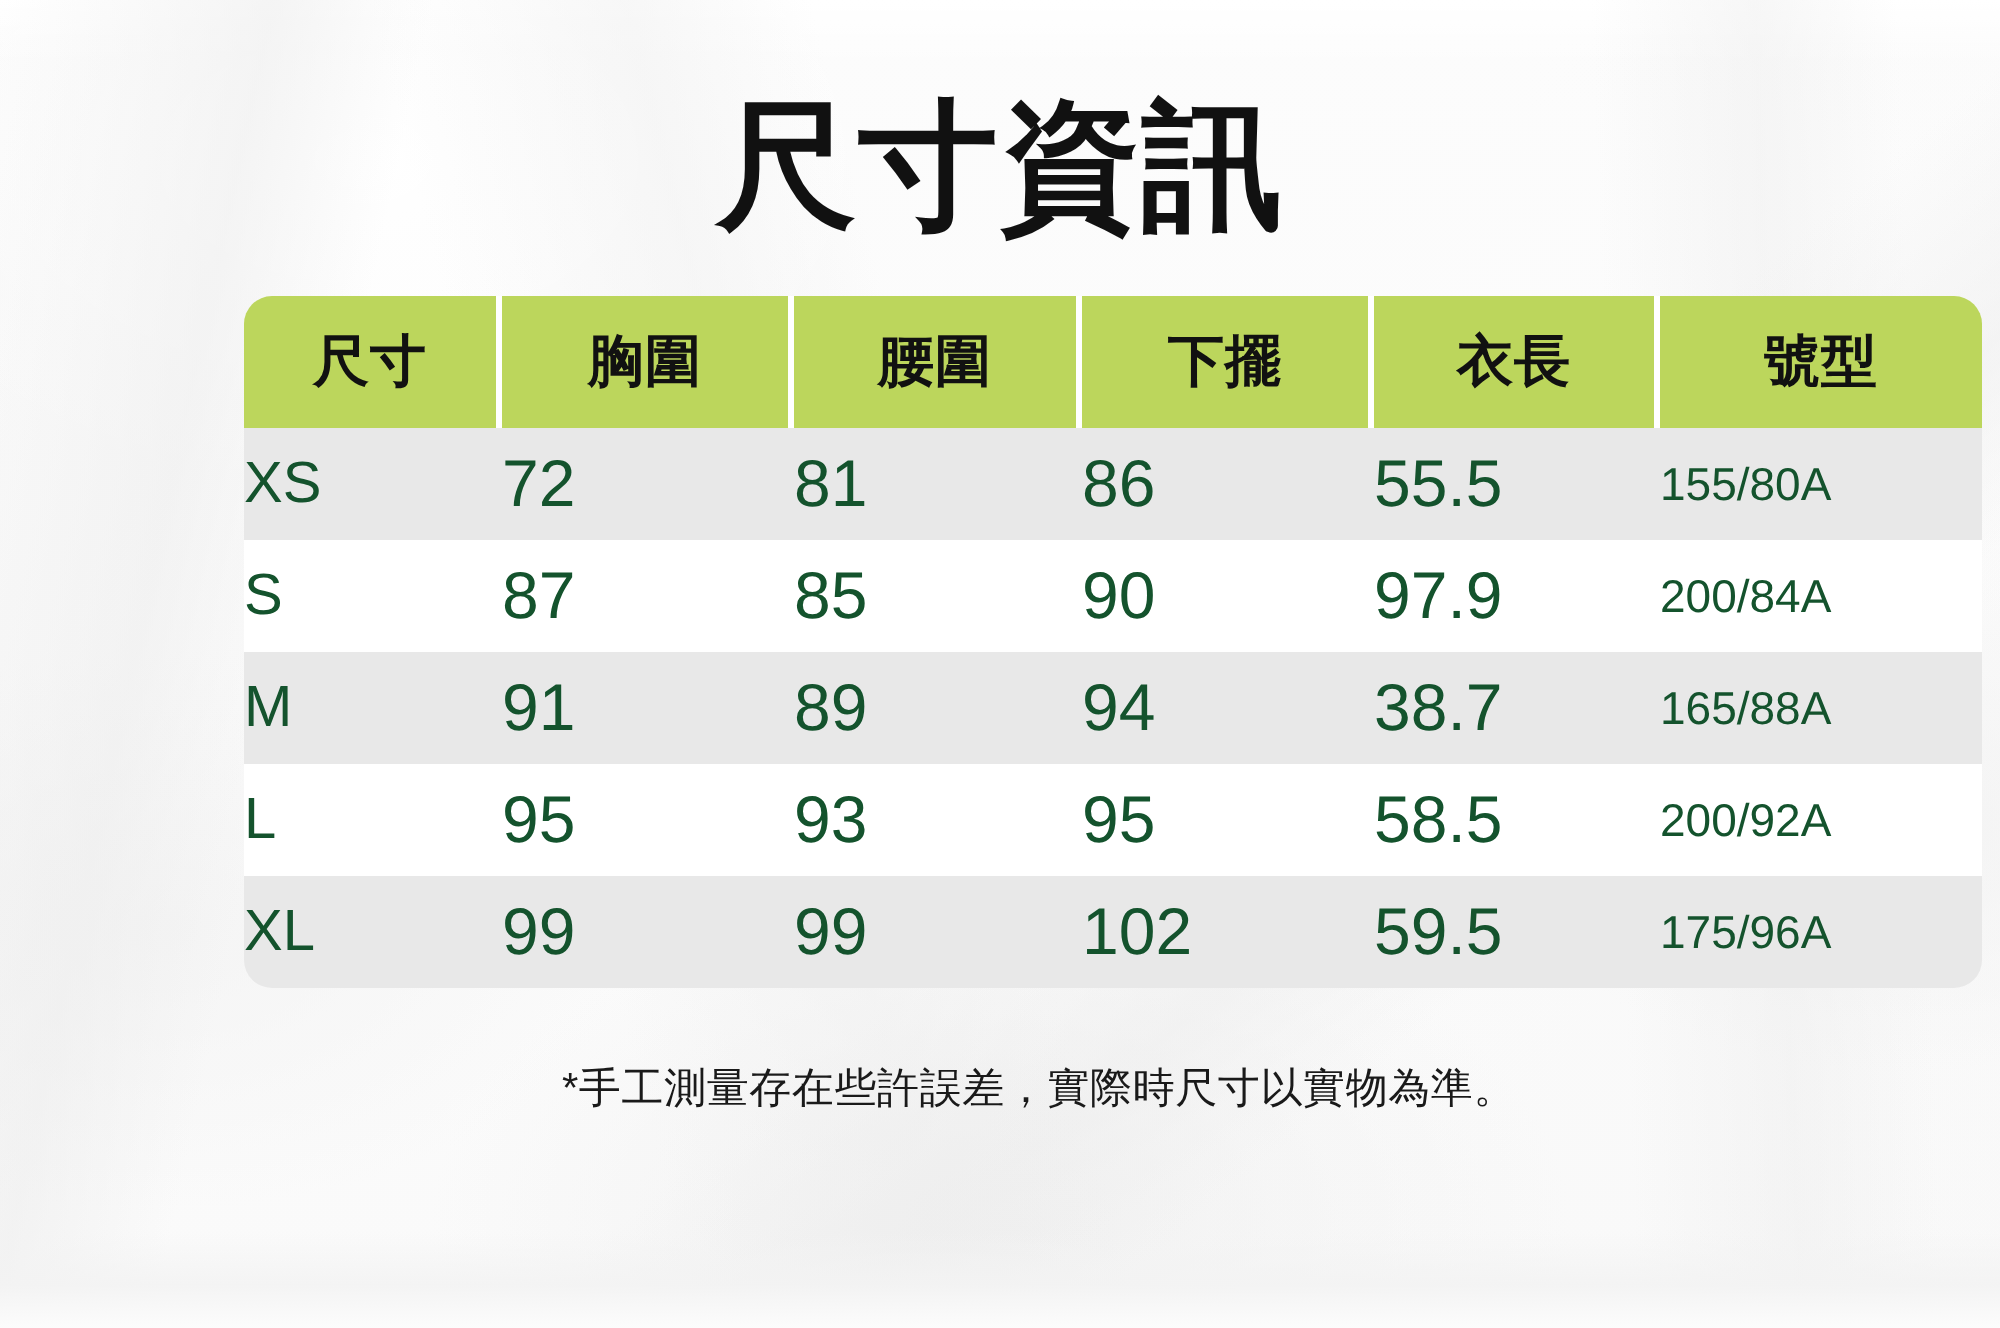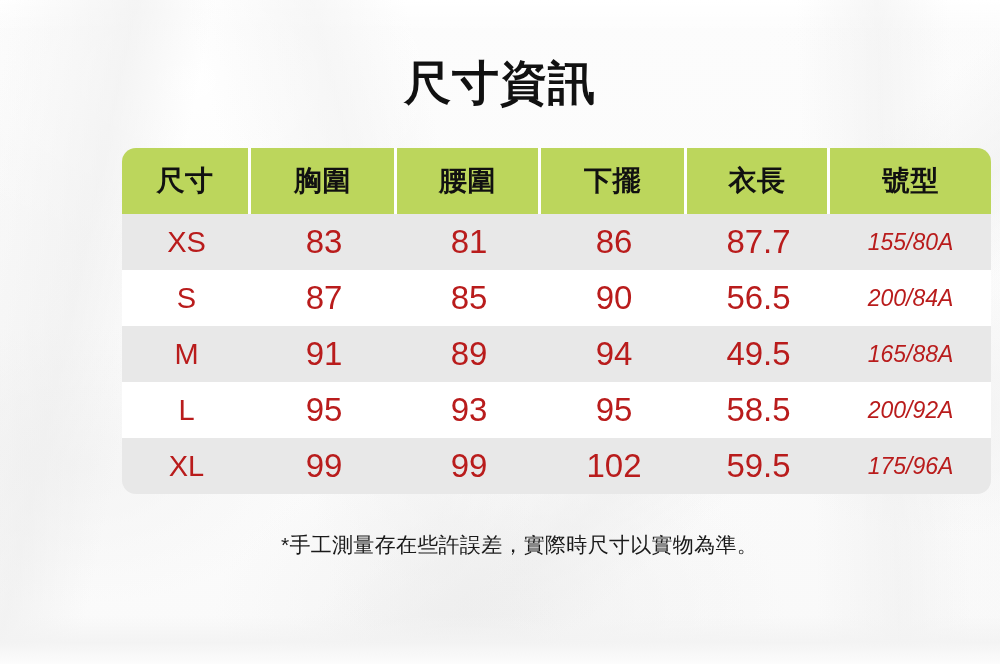--- a/index.html
+++ b/index.html
@@ -58,21 +58,21 @@
     background: linear-gradient(to bottom, rgba(255,255,255,1) 0%, rgba(253,253,253,0) 100%);
   }
 
   
   #title {
     position: absolute;
     top: 52px;
     left: 0;
     width: 1000px;
     text-align: center;
-    font-size: 47px;
+    font-size: 70px;
     line-height: 62px;
     font-weight: 700;
     color: #111111;
     letter-spacing: 1px;
     z-index: 3;
   }
 
   
   #size-table {
     position: absolute;
@@ -103,32 +103,32 @@
     letter-spacing: 0.5px;
   }
   .thead-row th:last-child { border-right: none; }
   .thead-row th:first-child { border-top-left-radius: 14px; }
   .thead-row th:last-child  { border-top-right-radius: 14px; }
 
   .data-row td {
     height: 56px;
     font-size: 33px;
     font-weight: 400;
-    color: #b91c1c;
-    text-align: center;
+    color: #14532d;
+    text-align: left;
     vertical-align: middle;
     padding: 0;
   }
   .data-row.shaded td { background: #e8e8e8; }
   .data-row.plain  td { background: #ffffff; }
 
   
   .data-row td.col-size { font-size: 29px; }
   
-  .data-row td.col-code { font-size: 23px; font-weight: 400; font-style: italic; }
+  .data-row td.col-code { font-size: 23px; font-weight: 400; }
 
   tbody tr:last-child td:first-child { border-bottom-left-radius: 14px; }
   tbody tr:last-child td:last-child  { border-bottom-right-radius: 14px; }
 
   
   #notes {
     position: absolute;
     left: 0;
     top: 528px;
     width: 1000px;
@@ -162,40 +162,40 @@
           <th style="width: 135px;">胸圍</th>
           <th style="width: 133px;">腰圍</th>
           <th style="width: 135px; margin-left: 36px;">下擺</th>
           <th style="width: 132px;">衣長</th>
           <th style="width: 153px;">號型</th>
         </tr>
       </thead>
       <tbody>
         <tr class="data-row shaded">
           <td class="col-size">XS</td>
-          <td class="col-chest">83</td>
+          <td class="col-chest">72</td>
           <td class="col-waist">81</td>
           <td class="col-hem">86</td>
-          <td class="col-length">87.7</td>
+          <td class="col-length">55.5</td>
           <td class="col-code">155/80A</td>
         </tr>
         <tr class="data-row plain">
           <td class="col-size">S</td>
           <td class="col-chest">87</td>
           <td class="col-waist">85</td>
           <td class="col-hem">90</td>
-          <td class="col-length">56.5</td>
+          <td class="col-length">97.9</td>
           <td class="col-code">200/84A</td>
         </tr>
         <tr class="data-row shaded">
           <td class="col-size">M</td>
           <td class="col-chest">91</td>
           <td class="col-waist">89</td>
           <td class="col-hem">94</td>
-          <td class="col-length">49.5</td>
+          <td class="col-length">38.7</td>
           <td class="col-code">165/88A</td>
         </tr>
         <tr class="data-row plain">
           <td class="col-size">L</td>
           <td class="col-chest">95</td>
           <td class="col-waist">93</td>
           <td class="col-hem">95</td>
           <td class="col-length">58.5</td>
           <td class="col-code">200/92A</td>
         </tr>

